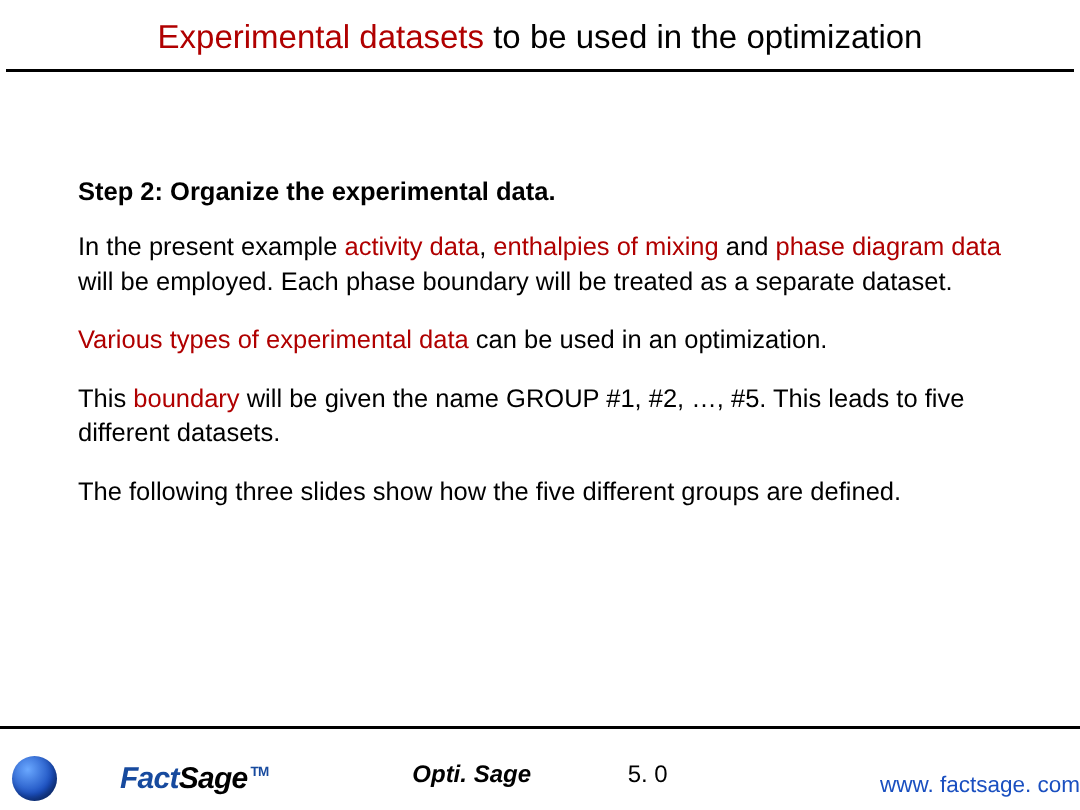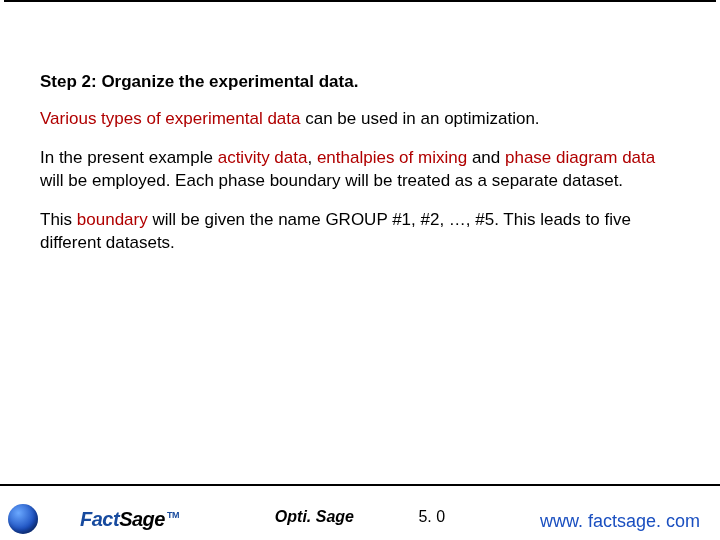--- a/index.html
+++ b/index.html
@@ -1,59 +1,63 @@
 <!DOCTYPE html>
 <html><head>
 <meta charset="utf-8">
 <style>
   * { margin: 0; padding: 0; box-sizing: border-box; }
   html, body { width: 720px; height: 540px; font-family: Arial, Helvetica, sans-serif; background: #fff; color: #000; }
   .slide { width: 720px; height: 540px; position: relative; }
   .title-bar { padding: 12px 40px 8px 40px; text-align: center; font-size: 22px; }
   .title-red { color: #b00000; }
   .hr { border: none; border-top: 2px solid #000; margin: 0 4px 0 4px; }
-  .body { padding: 70px 40px 0 40px; }
+  .body { padding: 70px 40px 0 52px; }
   .step-head { font-weight: bold; font-size: 17px; margin-bottom: 16px; }
   .para { font-size: 17px; line-height: 1.35; margin-bottom: 16px; }
   .red { color: #b00000; }
   .footer { position: absolute; left: 0; right: 0; bottom: 0; height: 56px; border-top: 2px solid #000; }
   .footer-inner { position: relative; width: 100%; height: 100%; }
   .logo { position: absolute; left: 8px; bottom: 6px; display: flex; align-items: center; }
   .globe { width: 30px; height: 30px; border-radius: 50%; background: radial-gradient(circle at 35% 30%, #6aa8ff 0%, #1b4fbf 60%, #0a2a70 100%); margin-right: 2px; box-shadow: inset -2px -3px 4px rgba(0,0,0,.3); }
   .logo-text { font-size: 20px; font-style: italic; font-weight: bold; letter-spacing: -0.5px; }
   .logo-f { color: #174a9e; margin-left: 40px; }
   .logo-act { color: #174a9e; }
   .logo-sage { color: #000000; }
   .tm { font-size: 9px; font-style: normal; vertical-align: super; color: #174a9e; margin-left: 2px; }
   .foot-center { position: absolute; left: 50%; transform: translateX(-50%); bottom: 14px; font-size: 16px; }
   .foot-center .prod { font-weight: bold; font-style: italic; margin-right: 60px; margin-top: 28px; }
-  .foot-right { position: absolute; right: 20px; bottom: 8px; font-size: 18px; color: #1a4fc0; }
+  .foot-right { position: absolute; right: 0; bottom: 8px; font-size: 15px; color: #1a4fc0; }
 </style>
 </head>
 <body>
 
 <div class="slide">
 
+  <div class="title-bar">
+    <span class="title-red">Experimental datasets</span><span> to be used in the optimization</span>
+  </div>
   <hr class="hr">
 
   <div class="body">
     <p class="step-head">Step 2: Organize the experimental data.</p>
 
     <p class="para">
-      <span class="red">Various types of experimental data</span><span> can be used in an optimization.</span>
+      <span>In the present example </span><span class="red">activity data</span><span>, </span><span class="red">enthalpies of mixing</span><span> and </span><span class="red">phase diagram data</span><span> will be employed. Each phase boundary will be treated as a separate dataset.</span>
     </p>
 
     <p class="para">
-      <span>In the present example </span><span class="red">activity data</span><span>, </span><span class="red">enthalpies of mixing</span><span> and </span><span class="red">phase diagram data</span><span> will be employed. Each phase boundary will be treated as a separate dataset.</span>
+      <span class="red">Various types of experimental data</span><span> can be used in an optimization.</span>
     </p>
 
     <p class="para">
       <span>This </span><span class="red">boundary</span><span> will be given the name GROUP #1, #2, …, #5. This leads to five different datasets.</span>
     </p>
 
+    <p class="para">The following three slides show how the five different groups are defined.</p>
   </div>
 
   <div class="footer">
     <div class="footer-inner">
       <div class="logo">
         <div class="globe"></div>
         <span class="logo-text">
           <span class="logo-f logo-act">Fact</span><span class="logo-sage">Sage</span><span class="tm">TM</span>
         </span>
       </div>

